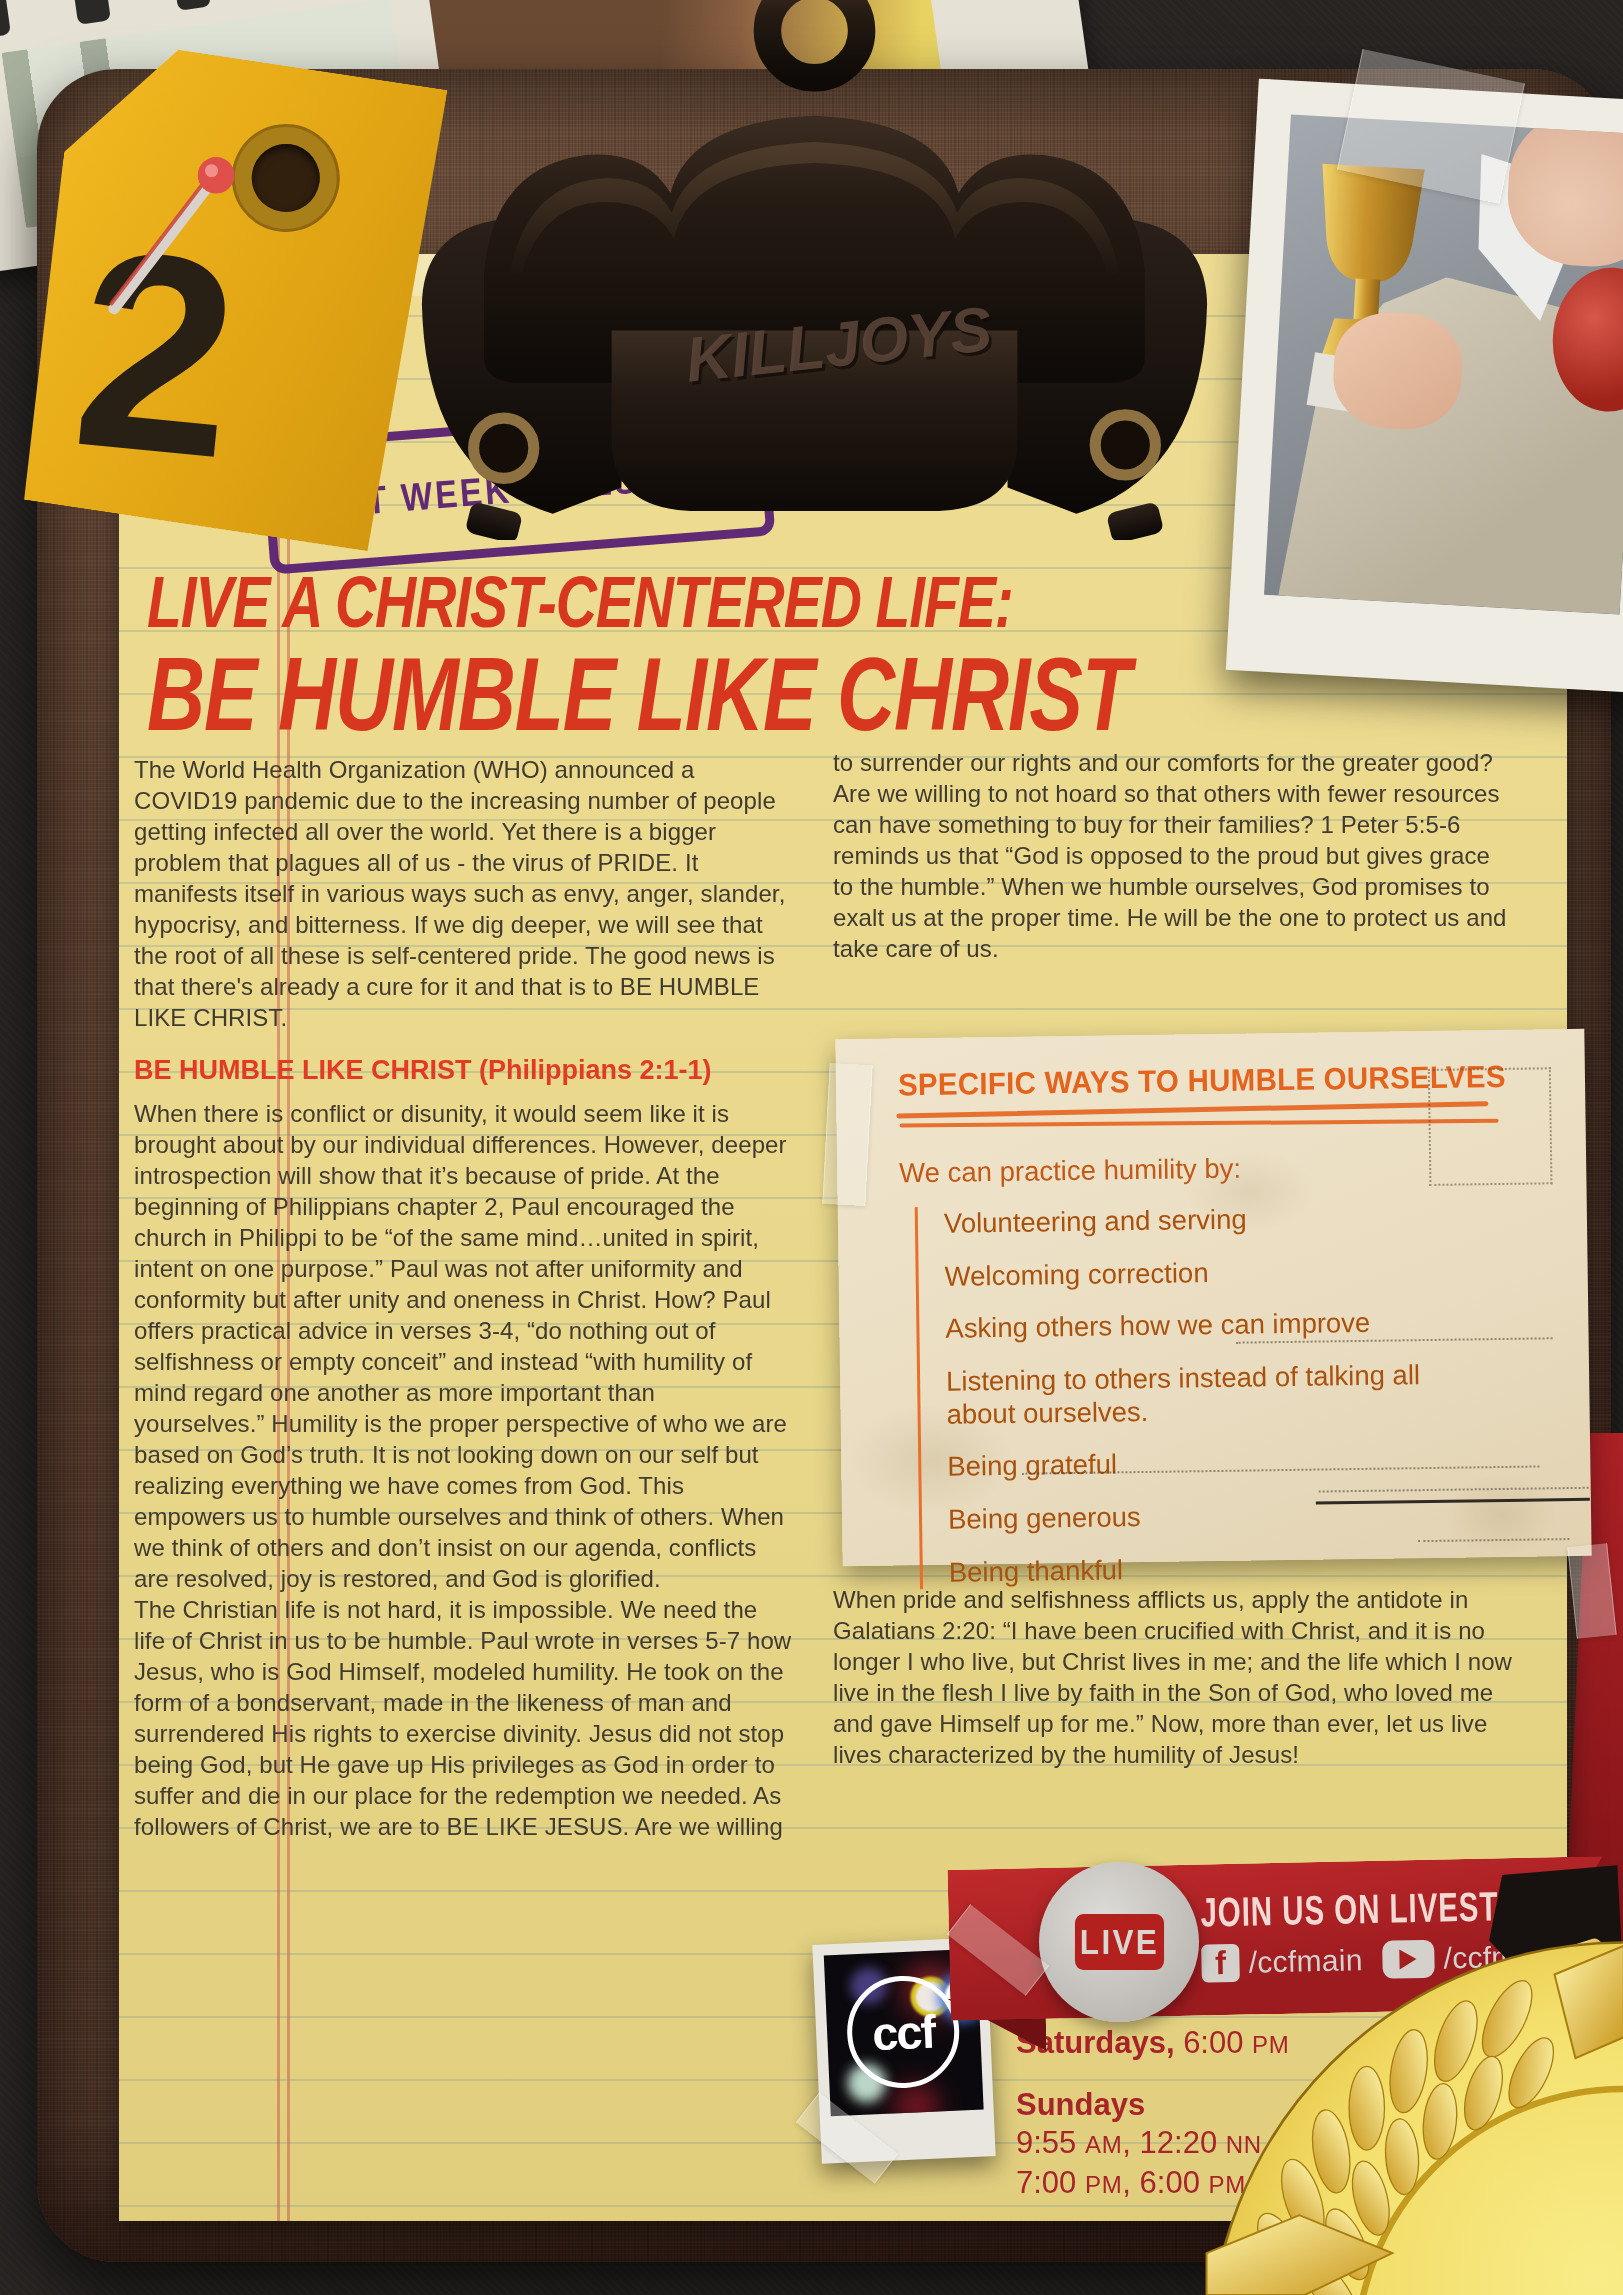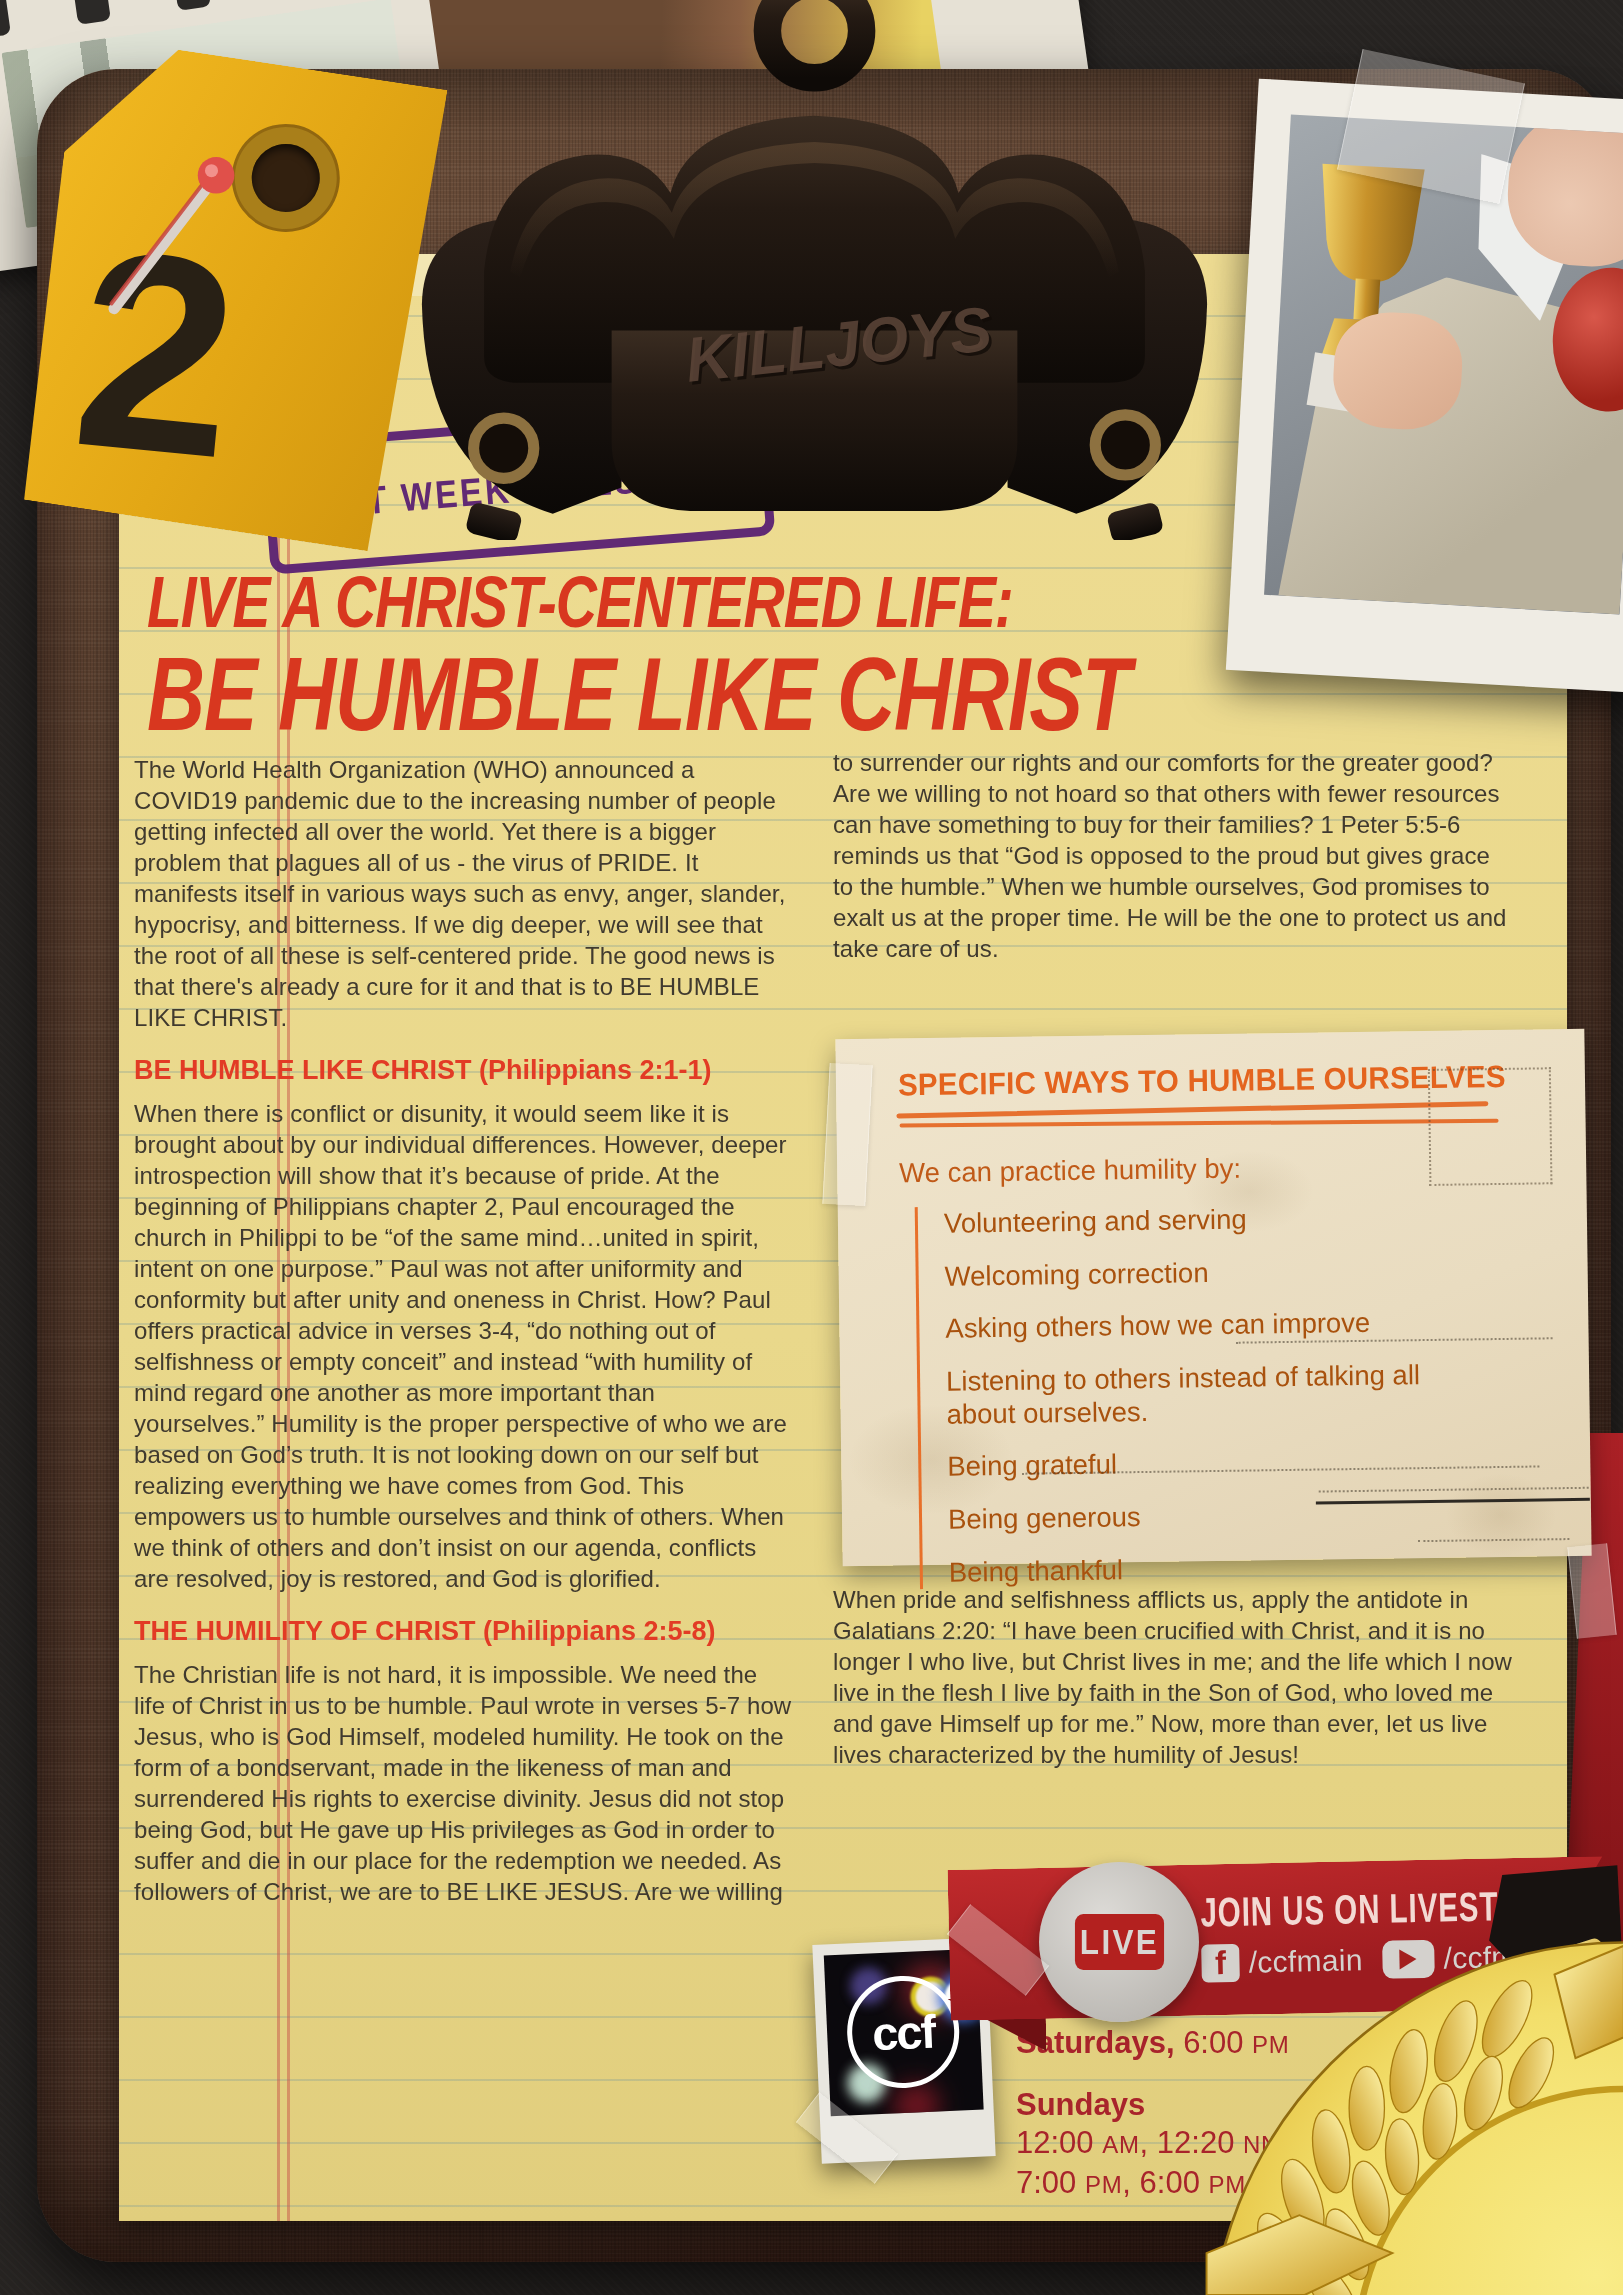--- a/index.html
+++ b/index.html
@@ -202,21 +202,20 @@
 
   <h1 class="title">
     <span class="t1">LIVE A CHRIST-CENTERED LIFE:</span>
     <span class="t2">BE HUMBLE LIKE CHRIST</span>
   </h1>
 
   <div class="col col1">
     <p>The World Health Organization (WHO) announced a COVID19 pandemic due to the increasing number of people getting infected all over the world. Yet there is a bigger problem that plagues all of us - the virus of PRIDE. It manifests itself in various ways such as envy, anger, slander, hypocrisy, and bitterness. If we dig deeper, we will see that the root of all these is self-centered pride. The good news is that there's already a cure for it and that is to BE HUMBLE LIKE CHRIST.</p>
     <h2>BE HUMBLE LIKE CHRIST (Philippians 2:1-1)</h2>
     <p>When there is conflict or disunity, it would seem like it is brought about by our individual differences. However, deeper introspection will show that it’s because of pride. At the beginning of Philippians chapter 2, Paul encouraged the church in Philippi to be “of the same mind…united in spirit, intent on one purpose.” Paul was not after uniformity and conformity but after unity and oneness in Christ. How? Paul offers practical advice in verses 3-4, “do nothing out of selfishness or empty conceit” and instead “with humility of mind regard one another as more important than yourselves.” Humility is the proper perspective of who we are based on God’s truth. It is not looking down on our self but realizing everything we have comes from God. This empowers us to humble ourselves and think of others. When we think of others and don’t insist on our agenda, conflicts are resolved, joy is restored, and God is glorified.</p>
-    <h2>THE HUMILITY OF CHRIST (Philippians 2:5-8)</h2>
     <p>The Christian life is not hard, it is impossible. We need the life of Christ in us to be humble. Paul wrote in verses 5-7 how Jesus, who is God Himself, modeled humility. He took on the form of a bondservant, made in the likeness of man and surrendered His rights to exercise divinity. Jesus did not stop being God, but He gave up His privileges as God in order to suffer and die in our place for the redemption we needed. As followers of Christ, we are to BE LIKE JESUS. Are we willing</p>
   </div>
 
   <div class="col col2">
     <p>to surrender our rights and our comforts for the greater good? Are we willing to not hoard so that others with fewer resources can have something to buy for their families?  1 Peter 5:5-6 reminds us that “God is opposed to the proud but gives grace to the humble.” When we humble ourselves, God promises to exalt us at the proper time. He will be the one to protect us and take care of us.</p>
   </div>
 
   <div class="notecard">
     <div class="nc-title">SPECIFIC WAYS TO HUMBLE OURSELVES</div>
     <div class="nc-underline u1"></div>
@@ -274,21 +273,21 @@
       </div>
     </div>
   </div>
 
   <div class="schedule">
     <div class="sched-sat">
       <b>Saturdays,</b><span> 6:00 </span><span class="mer">PM</span>
     </div>
     <div class="sun-label">Sundays</div>
     <div class="sched-row">
-      <span>12:00 </span><span class="mer">AM</span><span>, </span><span>12:20 </span><span class="mer">NN</span>
+      <span>9:55 </span><span class="mer">AM</span><span>, </span><span>12:20 </span><span class="mer">NN</span>
     </div>
     <div class="sched-row">
       <span>7:00 </span><span class="mer">PM</span><span>, </span><span>6:00 </span><span class="mer">PM</span>
     </div>
   </div>
 
   <div class="photo">
     <div class="photo-img">
       <div class="suit"></div>
       <div class="shirt"></div>

